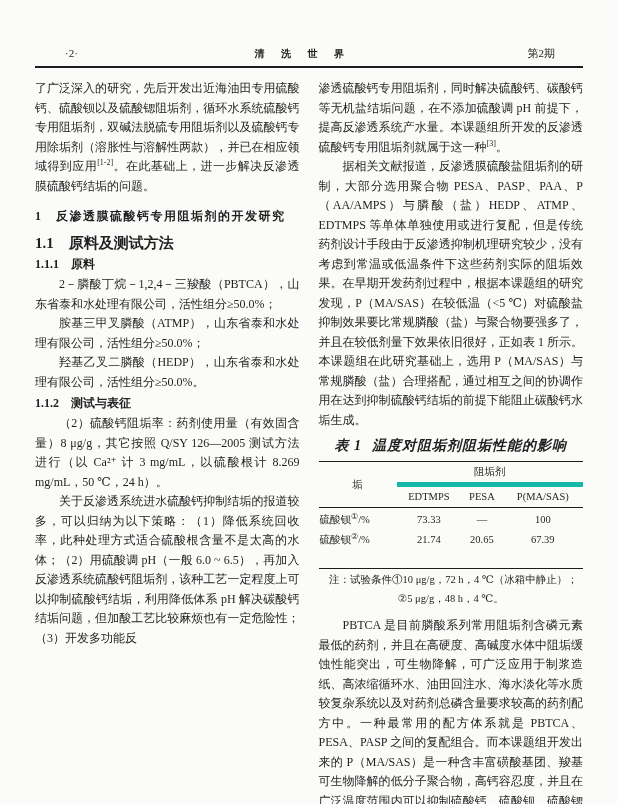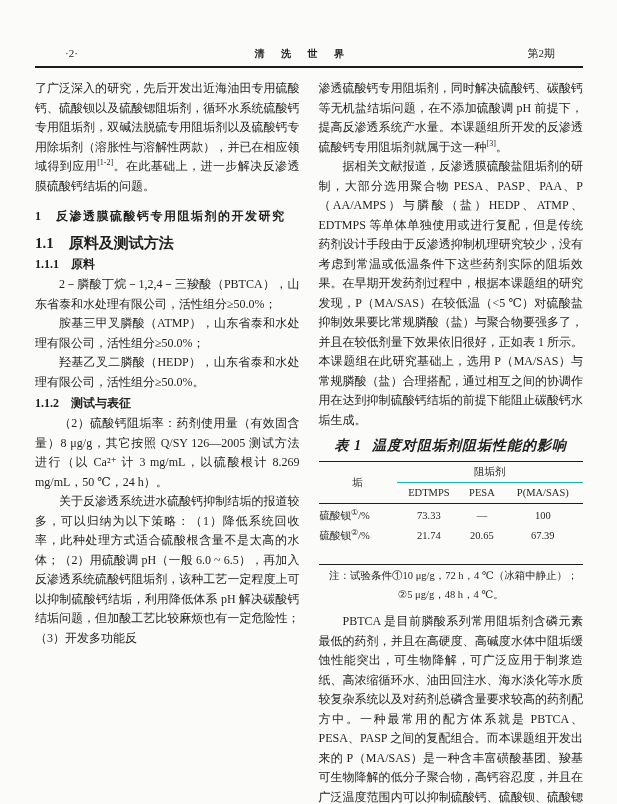--- a/index.html
+++ b/index.html
@@ -85,21 +85,21 @@
     border-top: 1.8px solid #1c1c1c;
     border-bottom: 1.8px solid #1c1c1c;
   }
   table.t1 th, table.t1 td {
     font-weight: normal;
     text-align: center;
     padding: 2px 1px;
     line-height: 16px;
   }
   table.t1 thead th { border-bottom: 1px solid #1c1c1c; }
-  table.t1 th.group { border-bottom: 1px solid #14b8a6; font-family: Liberation Serif, serif; }
+  table.t1 th.group { border-bottom: 5px solid #14b8a6; font-family: Liberation Serif, serif; }
   table.t1 td.lbl { text-align: left; }
   table.t1 tbody tr:first-child td { padding-top: 4px; }
   table.t1 tbody tr:last-child td { padding-bottom: 20px; }
   .tnote {
     font-size: 10.5px;
     line-height: 17px;
     margin-top: 2px;
   }
   .tnote-1 { text-indent: 1em; }
   .tnote-2 { text-align: center; }

